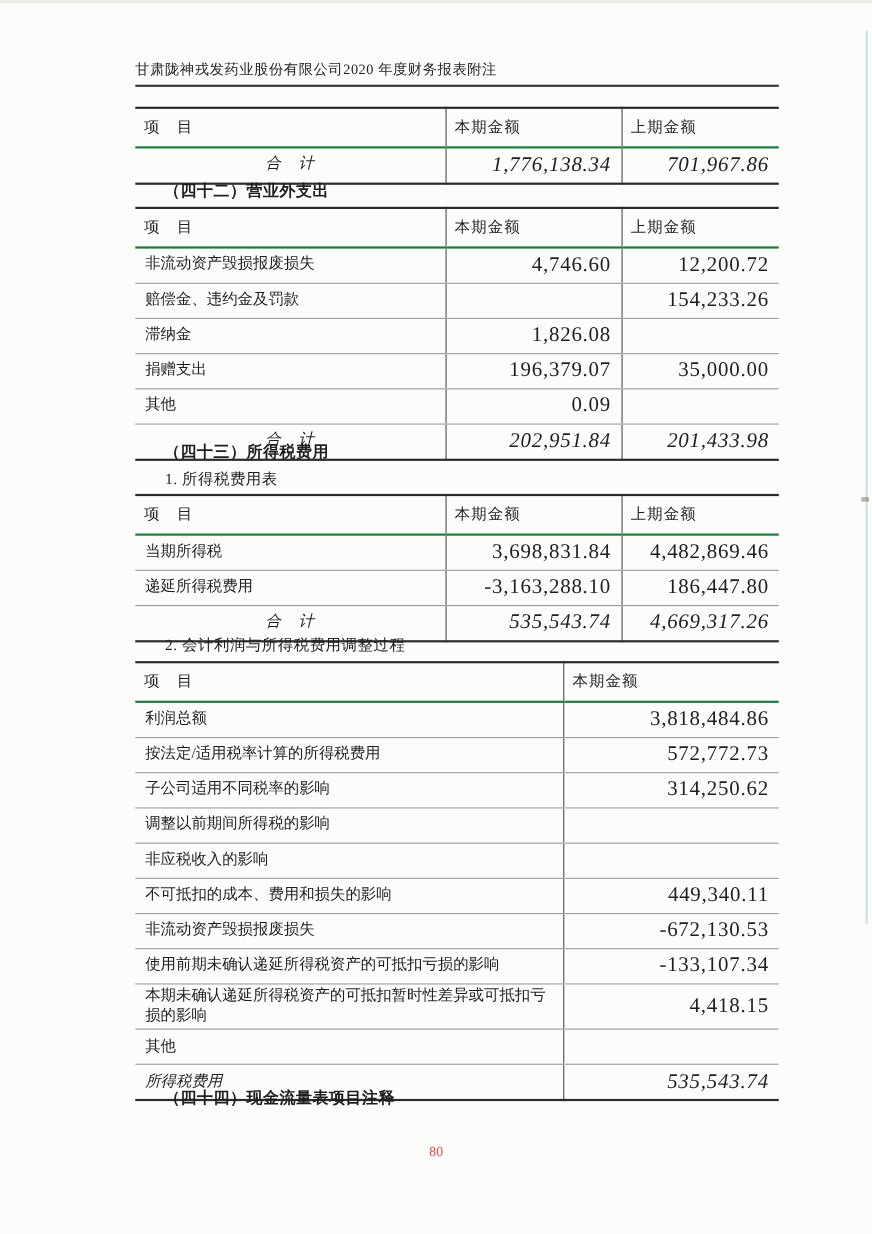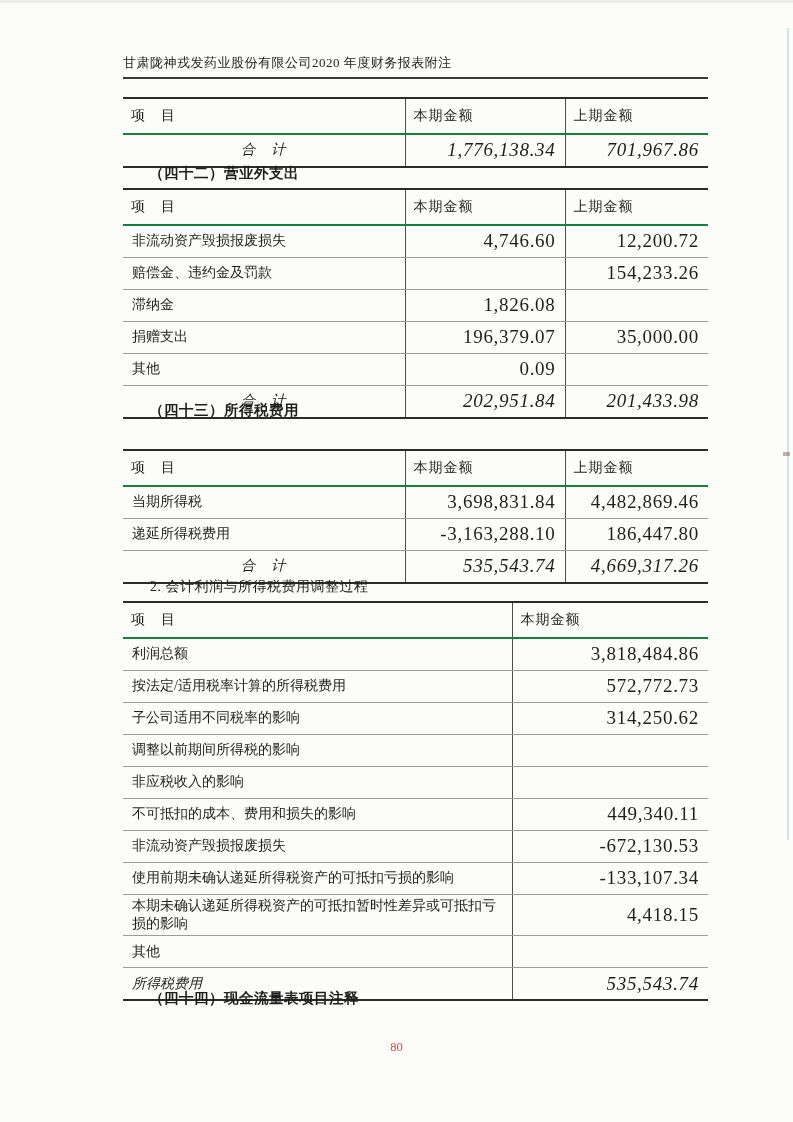--- a/index.html
+++ b/index.html
@@ -138,20 +138,21 @@
         <tr>
           <td class="lbl center">合　计</td>
           <td class="num">202,951.84</td>
           <td class="num">201,433.98</td>
         </tr>
       </tbody>
     </table>
 
   <div class="sec" style="top:401px">（四十三）所得税费用</div>
 
+  <div class="sub" style="top:427px">1. 所得税费用表</div>
 
   <table class="fin" style="top:449px">
     <colgroup>
         <col style="width:282px">
         <col style="width:160px">
         <col style="width:143px">
       </colgroup>
   <thead>
         <tr>
           <th>项　目</th>

